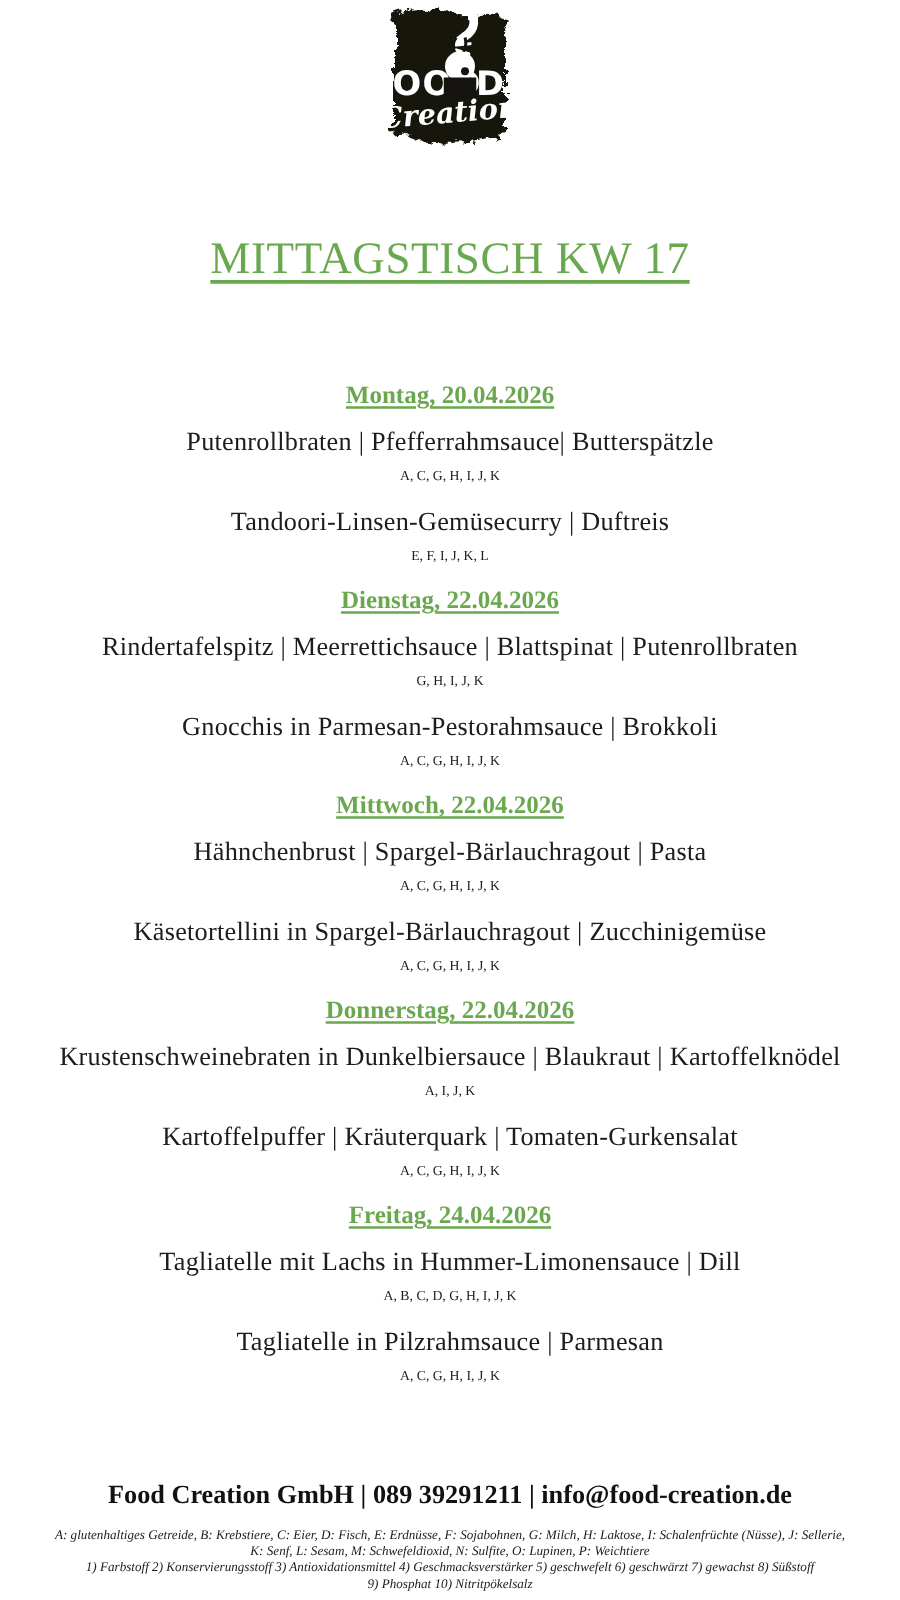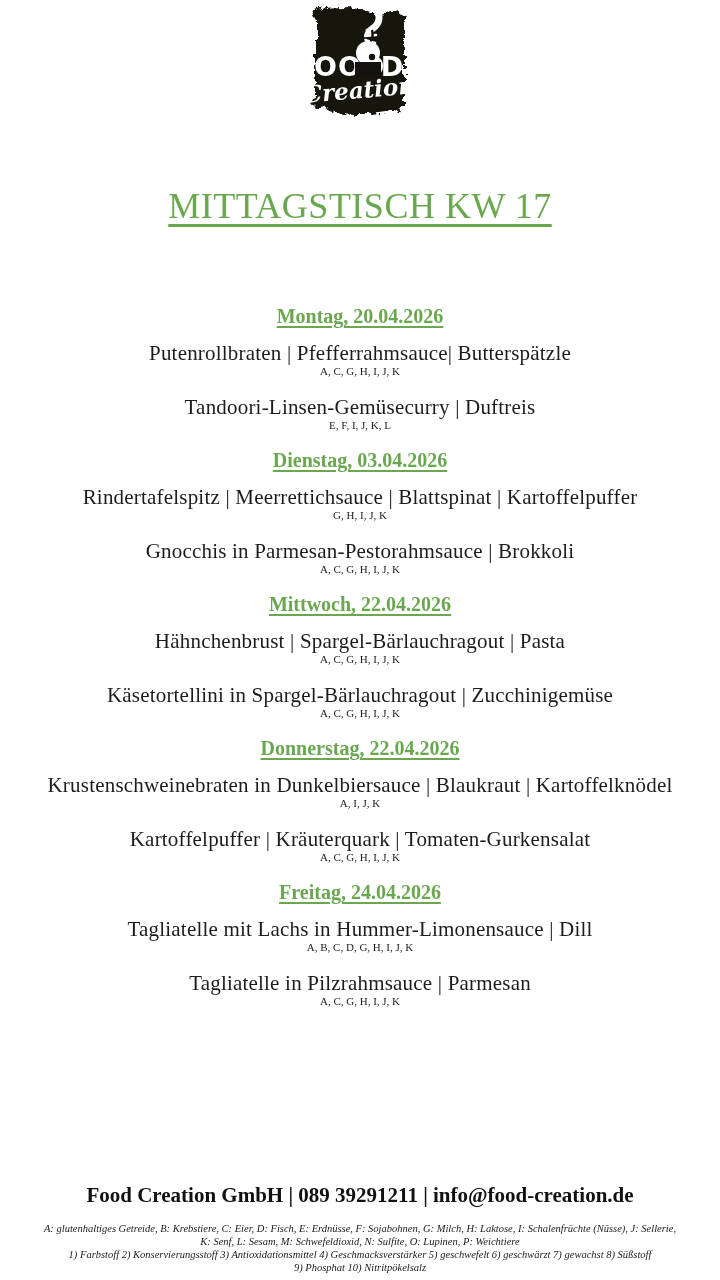--- a/index.html
+++ b/index.html
@@ -43,21 +43,21 @@
   }
   .dish{margin:0 0 18px;}
   .dish-name{
     margin:0;
     font-size:21px;
     line-height:22px;
     letter-spacing:.2px;
     color:#1c1c1c;
   }
   .allergens{
-    margin:1px 0 0;
+    margin:11px 0 0;
     font-size:11px;
     line-height:13px;
     color:#1c1c1c;
   }
   
   .footer{position:absolute;left:0;right:0;top:1183px;}
   .contact{
     margin:0 4px 14px;
     font-size:21px;
     font-weight:bold;
@@ -124,23 +124,23 @@
         <p class="dish-name">Putenrollbraten | Pfefferrahmsauce| Butterspätzle</p>
         <p class="allergens">A, C, G, H, I, J, K</p>
       </div>
       <div class="dish">
         <p class="dish-name">Tandoori-Linsen-Gemüsecurry | Duftreis</p>
         <p class="allergens">E, F, I, J, K, L</p>
       </div>
     </section>
 
     <section class="day">
-      <h2 class="day-heading">Dienstag, 03.04.2026</h2>
+      <h2 class="day-heading">Dienstag, 22.04.2026</h2>
       <div class="dish">
-        <p class="dish-name">Rindertafelspitz | Meerrettichsauce | Blattspinat | Kartoffelpuffer</p>
+        <p class="dish-name">Rindertafelspitz | Meerrettichsauce | Blattspinat | Putenrollbraten</p>
         <p class="allergens">G, H, I, J, K</p>
       </div>
       <div class="dish">
         <p class="dish-name">Gnocchis in Parmesan-Pestorahmsauce | Brokkoli</p>
         <p class="allergens">A, C, G, H, I, J, K</p>
       </div>
     </section>
 
     <section class="day">
       <h2 class="day-heading">Mittwoch, 22.04.2026</h2>

